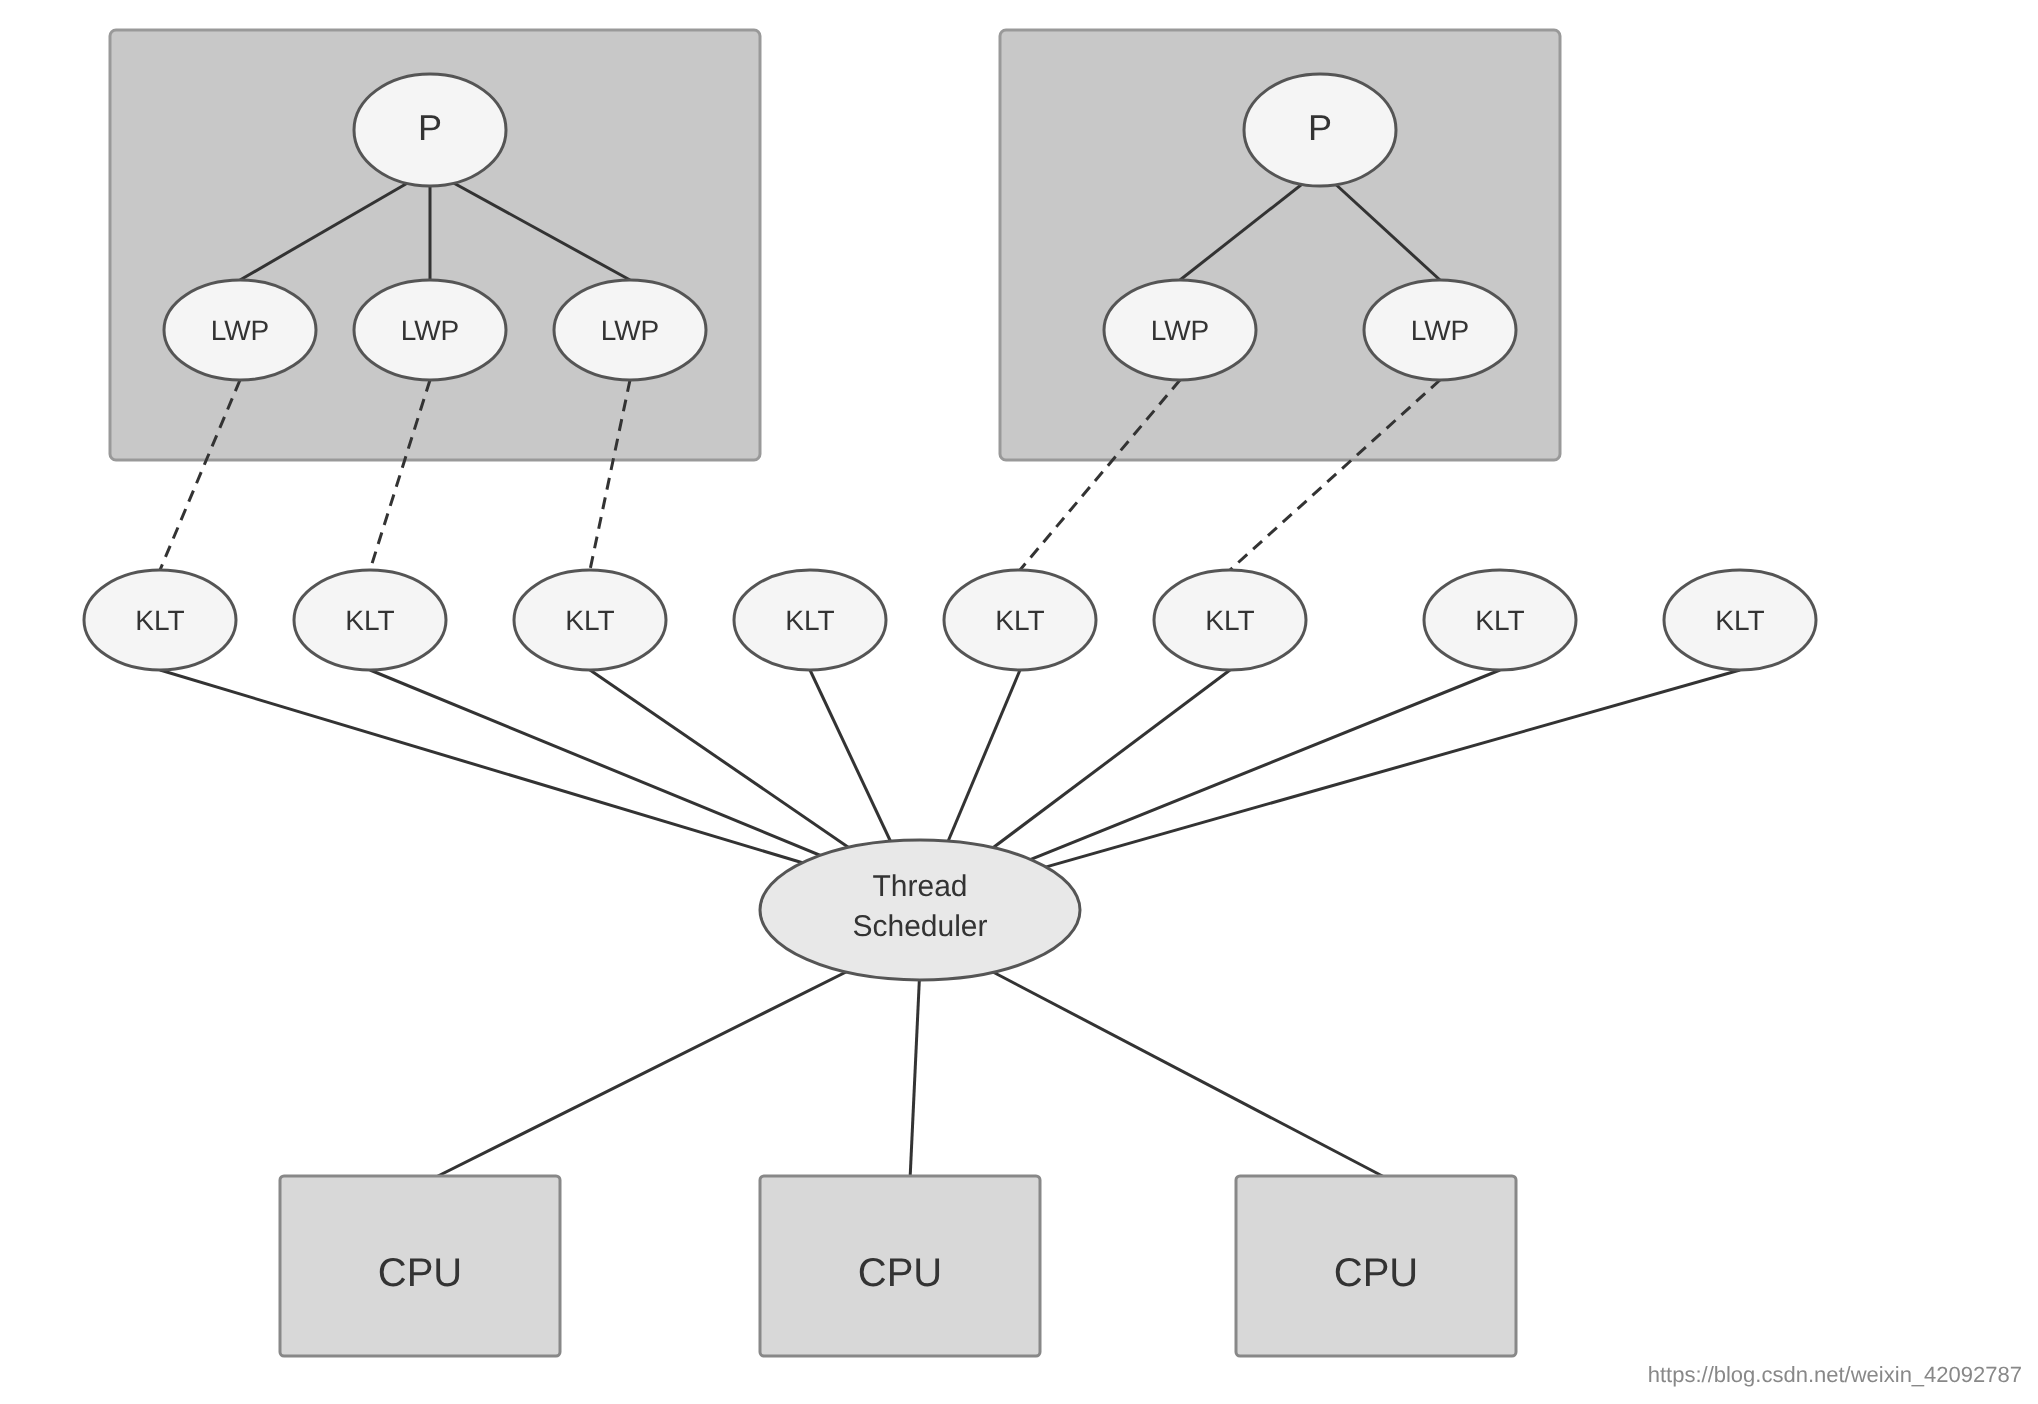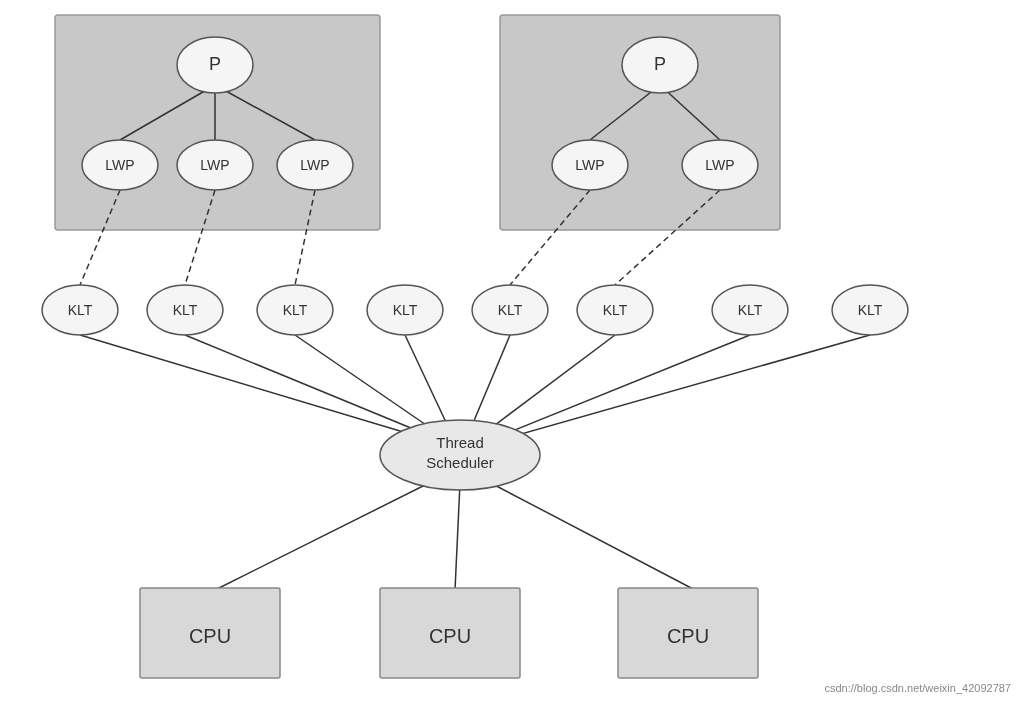--- a/index.html
+++ b/index.html
@@ -124,14 +124,14 @@
     <text x="210" y="643" text-anchor="middle" font-size="20" fill="#333" font-family="Arial">CPU</text>
 
     <rect x="380" y="588" width="140" height="90" fill="#d8d8d8" stroke="#888" stroke-width="1.5" rx="2"></rect>
     <text x="450" y="643" text-anchor="middle" font-size="20" fill="#333" font-family="Arial">CPU</text>
 
     <rect x="618" y="588" width="140" height="90" fill="#d8d8d8" stroke="#888" stroke-width="1.5" rx="2"></rect>
     <text x="688" y="643" text-anchor="middle" font-size="20" fill="#333" font-family="Arial">CPU</text>
 
   </svg>
 
-  <div class="watermark">csdn://blog.csdn.net/weixin_42092787</div>
+  <div class="watermark">https://blog.csdn.net/weixin_42092787</div>
 </div>
 
 </body></html>

